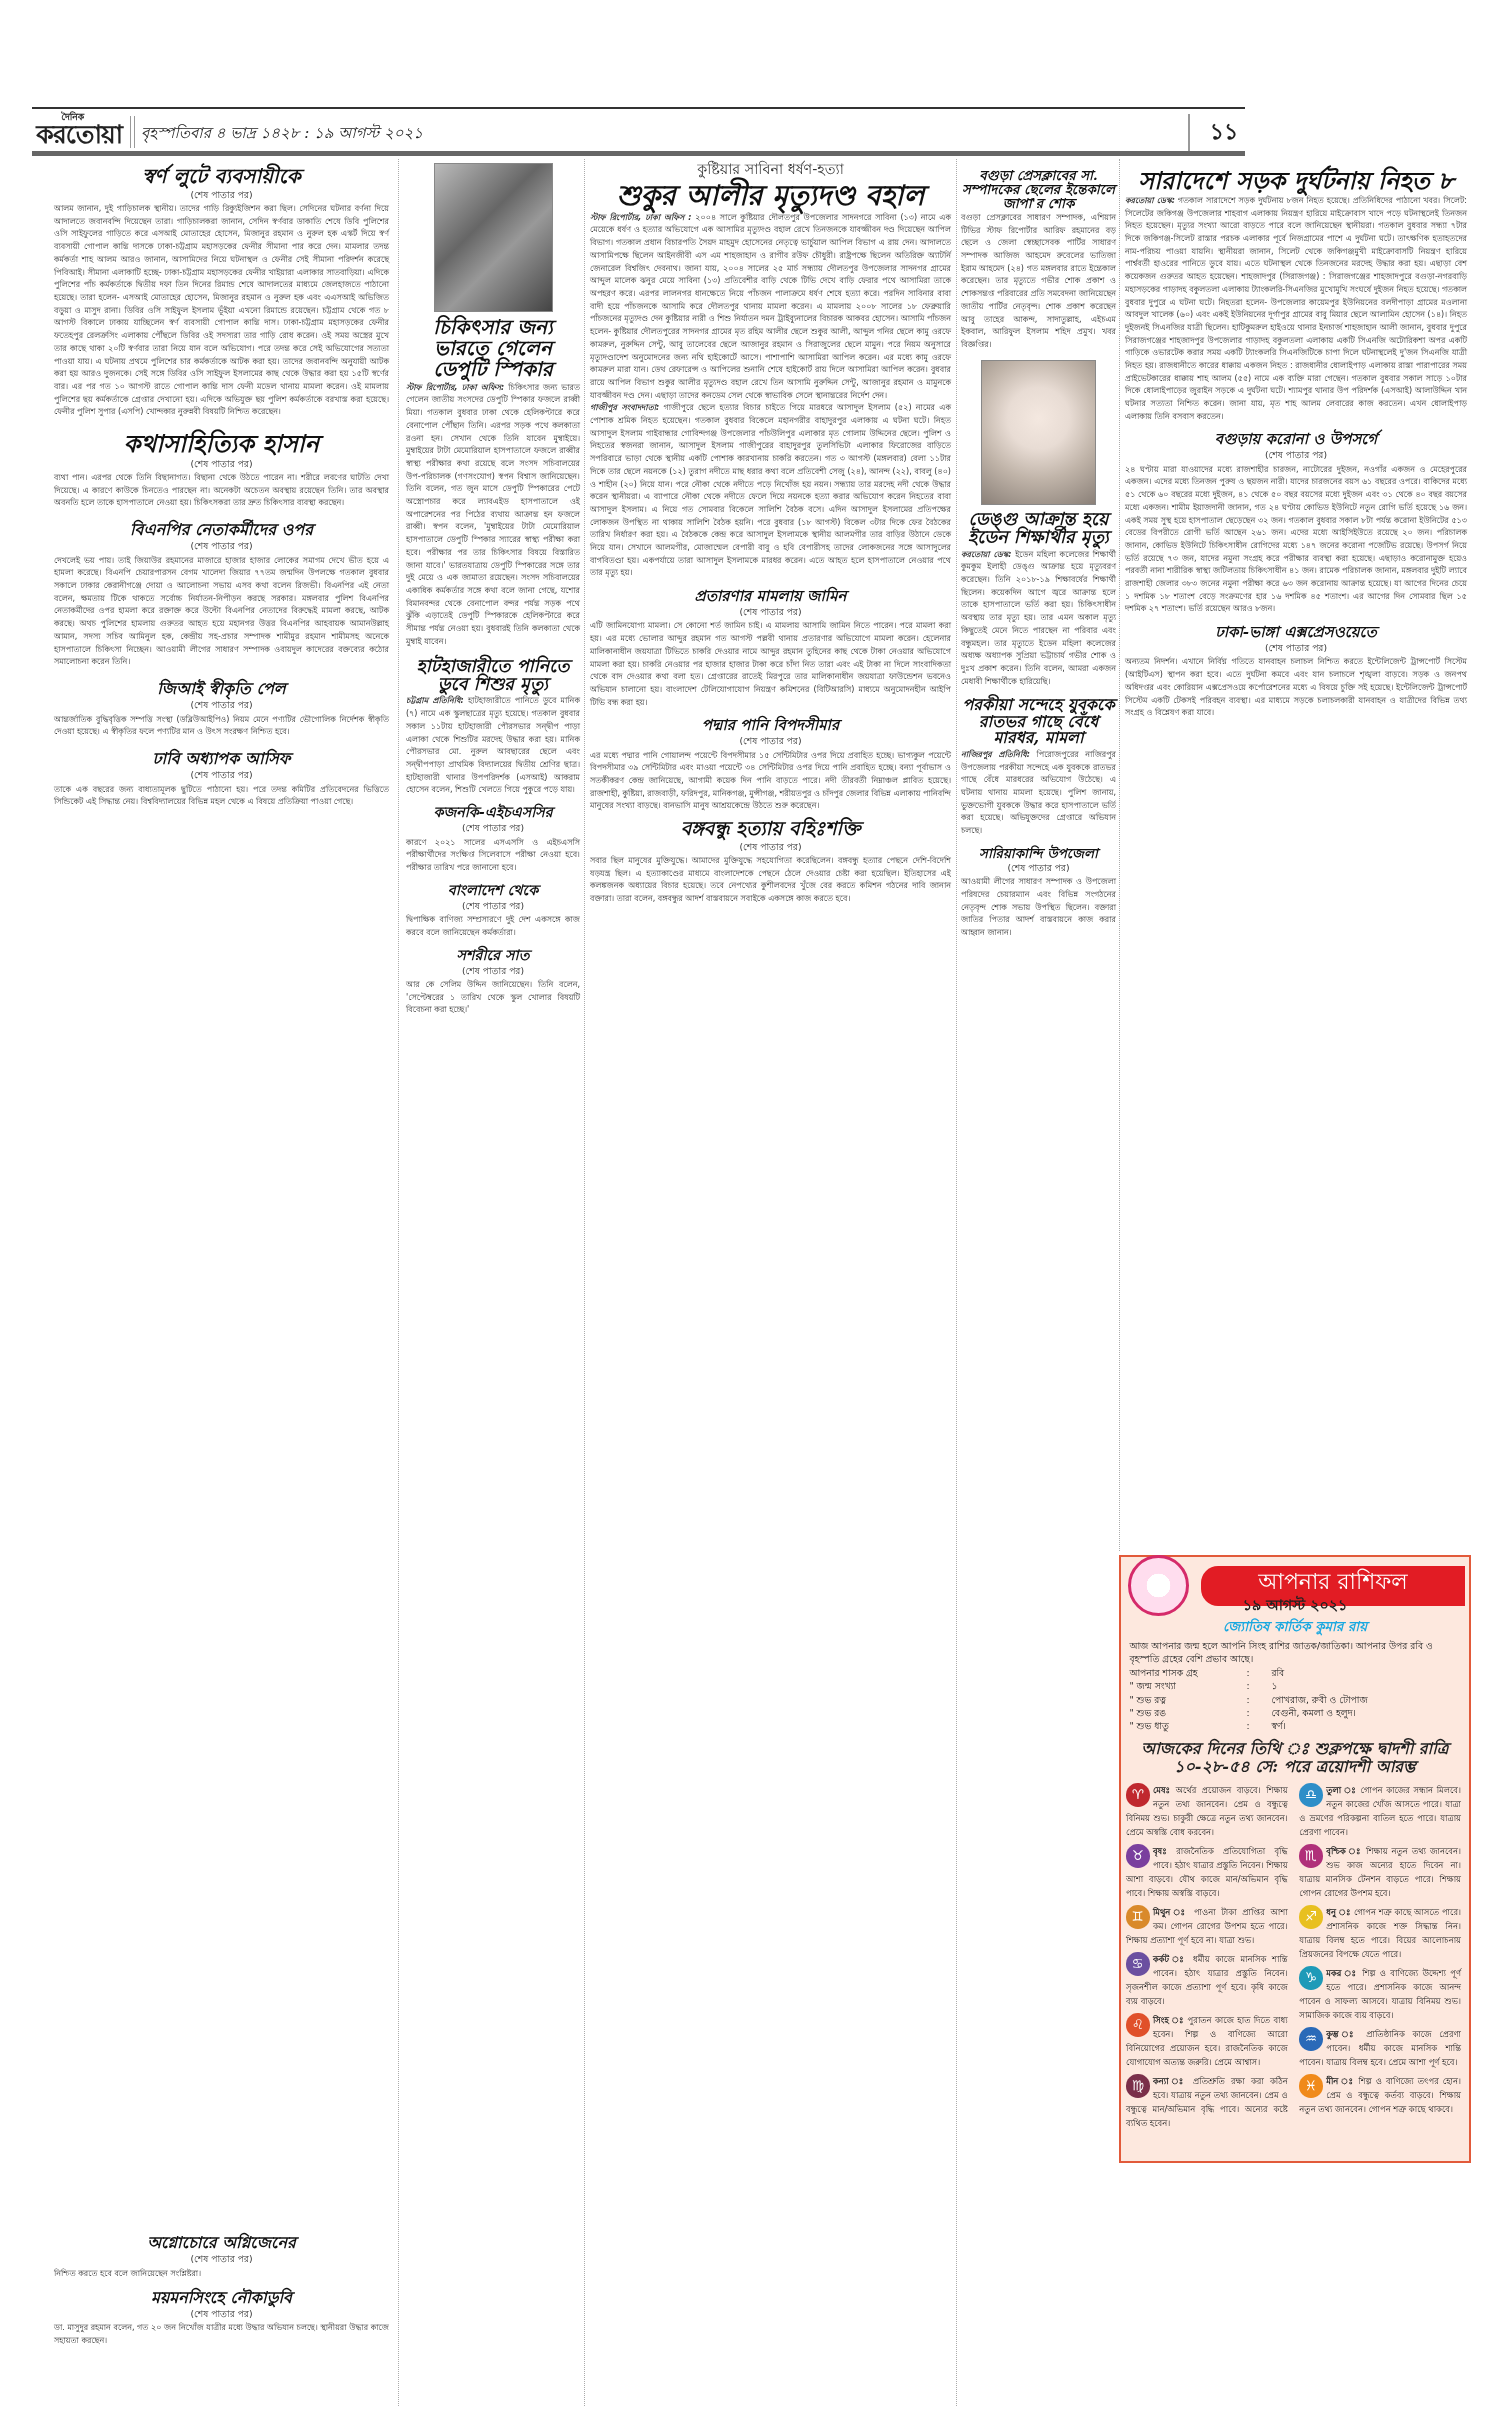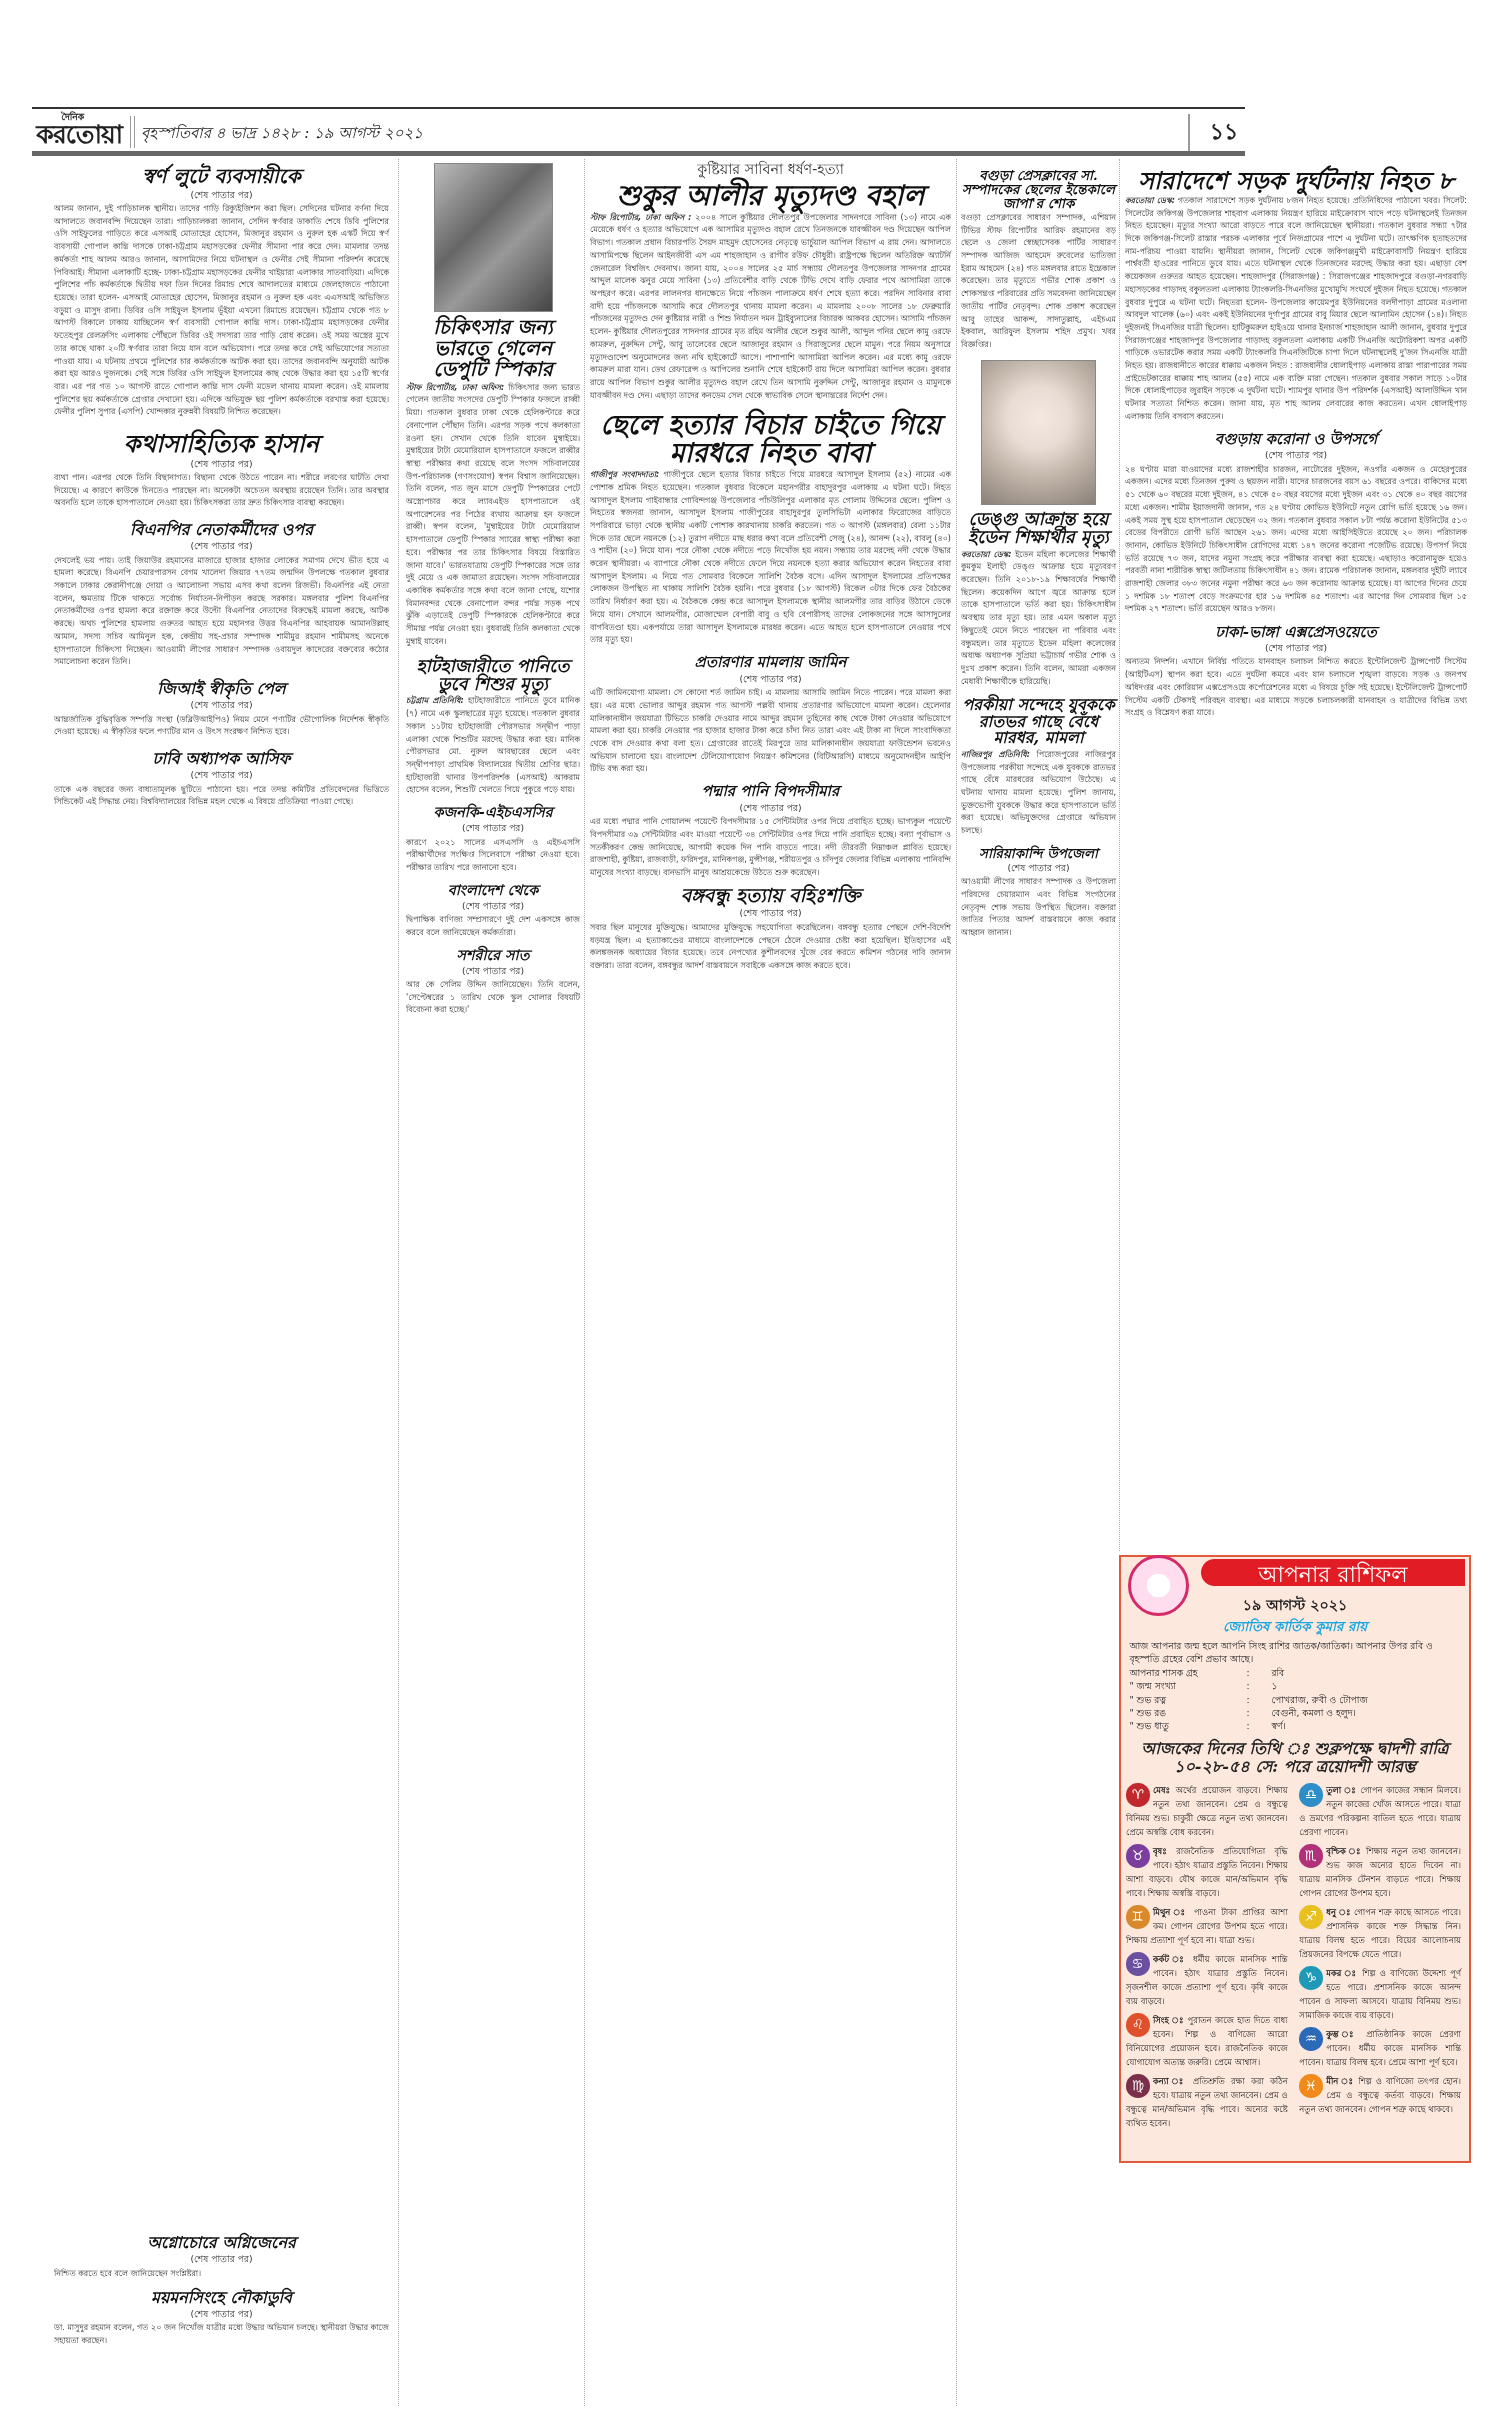--- a/index.html
+++ b/index.html
@@ -14,21 +14,21 @@
   .mast-page{position:absolute;right:6.7px;top:5px;font-size:22px;font-weight:bold;padding-left:20px;border-left:2.5px double #999;}
   .col{position:absolute;font-size:8px;line-height:12.7px;text-align:justify;color:#333;}
   .col p{margin:0;}
   .h{font-family:"DejaVu Serif",serif;font-weight:bold;font-style:italic;text-align:center;color:#111;margin:5px 0 1.7px;line-height:1.05;}
   .cont{text-align:center;font-size:9.2px;margin-bottom:1.7px;}
   .byl{font-weight:bold;font-style:italic;}
   .vrule{position:absolute;width:0;border-left:0.8px dotted #aaa;}
   .photo{background:linear-gradient(135deg,#bbb,#666 40%,#999 60%,#444);border:0.8px solid #888;}
   .photo2{background:radial-gradient(circle at 50% 40%,#f4e8e0 0,#e8dcd4 30%,#bfb3a8 60%,#8a8078 100%);border:0.8px solid #888;}
   .horo{position:absolute;left:1119px;top:1555px;width:348px;height:604px;background:#fde8de;border:2.5px solid #e25a3a;}
-  .horo-head{position:absolute;left:80px;top:2px;width:264px;height:27px;background:#e21c24;border-radius:17px 0 0 17px;color:#fff;font-size:22px;font-family:"DejaVu Serif",serif;text-align:center;line-height:32px;}
+  .horo-head{position:absolute;left:80px;top:9px;width:264px;height:40px;background:#e21c24;border-radius:17px 0 0 17px;color:#fff;font-size:22px;font-family:"DejaVu Serif",serif;text-align:center;line-height:32px;}
   .wheel{position:absolute;left:6.7px;top:-1.7px;width:55px;height:55px;border-radius:50%;border:3.4px solid #d52a6a;background:radial-gradient(circle,#fff 0 30%,#fde 31% 100%);}
   .horo-date{position:absolute;left:0;top:37px;width:100%;text-align:center;font-size:14.3px;font-weight:bold;}
   .horo-author{position:absolute;left:0;top:60px;width:100%;text-align:center;font-size:13.4px;font-weight:bold;font-style:italic;color:#19a8e0;}
   .horo-intro{position:absolute;left:8.4px;top:82px;width:331px;font-size:9.2px;line-height:13.4px;}
   .kv{display:flex;font-size:9.2px;line-height:13.4px;}
   .kv .k{width:117px;} .kv .c{width:25px;} 
   .tithi{position:absolute;left:8.4px;top:183px;width:331px;text-align:center;font-size:16px;font-weight:bold;font-style:italic;font-family:"DejaVu Serif",serif;line-height:18.4px;}
   .signs{position:absolute;left:5px;top:226px;width:335px;display:grid;grid-template-columns:1fr 1fr;column-gap:11.7px;font-size:8.4px;line-height:14px;text-align:justify;}
   .sign{margin-bottom:5px;}
   .sign-icon{float:left;width:23.5px;height:23.5px;border-radius:50%;margin:0 3.4px 0 0;color:#fff;font-size:13.4px;text-align:center;line-height:23.5px;}
@@ -118,21 +118,20 @@
 
 <div class="vrule" style="left:584px;top:159px;height:2247px;"></div>
 
 <div class="col" style="left:590px;top:163px;width:361px;">
   <div>
     <div style="text-align:center;font-size:14.3px;">কুষ্টিয়ার সাবিনা ধর্ষণ-হত্যা</div>
     <div class="h" style="font-size:28px;">শুকুর আলীর মৃত্যুদণ্ড বহাল</div>
     <p><span class="byl">স্টাফ রিপোর্টার, ঢাকা অফিস :</span> <span>২০০৪ সালে কুষ্টিয়ার দৌলতপুর উপজেলার সাদনগরে সাবিনা (১৩) নামে এক মেয়েকে ধর্ষণ ও হত্যার অভিযোগে এক আসামির মৃত্যুদণ্ড বহাল রেখে তিনজনকে যাবজ্জীবন দণ্ড দিয়েছেন আপিল বিভাগ। গতকাল প্রধান বিচারপতি সৈয়দ মাহমুদ হোসেনের নেতৃত্বে ভার্চুয়াল আপিল বিভাগ এ রায় দেন। আদালতে আসামিপক্ষে ছিলেন আইনজীবী এস এম শাহজাহান ও রাগীব রউফ চৌধুরী। রাষ্ট্রপক্ষে ছিলেন অতিরিক্ত অ্যাটর্নি জেনারেল বিশ্বজিৎ দেবনাথ। জানা যায়, ২০০৪ সালের ২৫ মার্চ সন্ধ্যায় দৌলতপুর উপজেলার সাদনগর গ্রামের আব্দুল মালেক ঝনুর মেয়ে সাবিনা (১৩) প্রতিবেশীর বাড়ি থেকে টিভি দেখে বাড়ি ফেরার পথে আসামিরা তাকে অপহরণ করে। এরপর লালনগর ধানক্ষেতে নিয়ে পাঁচজন পালাক্রমে ধর্ষণ শেষে হত্যা করে। পরদিন সাবিনার বাবা বাদী হয়ে পাঁচজনকে আসামি করে দৌলতপুর থানায় মামলা করেন। এ মামলায় ২০০৮ সালের ১৮ ফেব্রুয়ারি পাঁচজনের মৃত্যুদণ্ড দেন কুষ্টিয়ার নারী ও শিশু নির্যাতন দমন ট্রাইব্যুনালের বিচারক আকবর হোসেন। আসামি পাঁচজন হলেন- কুষ্টিয়ার দৌলতপুরের সাদনগর গ্রামের মৃত রহিম আলীর ছেলে শুকুর আলী, আব্দুল গনির ছেলে কামু ওরফে কামরুল, নুরুদ্দিন সেন্টু, আবু তালেবের ছেলে আজানুর রহমান ও সিরাজুলের ছেলে মামুন। পরে নিয়ম অনুসারে মৃত্যুদণ্ডাদেশ অনুমোদনের জন্য নথি হাইকোর্টে আসে। পাশাপাশি আসামিরা আপিল করেন। এর মধ্যে কামু ওরফে কামরুল মারা যান। ডেথ রেফারেন্স ও আপিলের শুনানি শেষে হাইকোর্ট রায় দিলে আসামিরা আপিল করেন। বুধবার রায়ে আপিল বিভাগ শুকুর আলীর মৃত্যুদণ্ড বহাল রেখে তিন আসামি নুরুদ্দিন সেন্টু, আজানুর রহমান ও মামুনকে যাবজ্জীবন দণ্ড দেন। এছাড়া তাদের কনডেম সেল থেকে স্বাভাবিক সেলে স্থানান্তরের নির্দেশ দেন।</span></p>
   </div>
   <div>
-    <div class="h" style="font-size:27px;margin-top:8.4px;">ছেলে হত্যার বিচার চাইতে গিয়ে মারধরে নিহত বাবা</div>
     <p><span class="byl">গাজীপুর সংবাদদাতা:</span> <span>গাজীপুরে ছেলে হত্যার বিচার চাইতে গিয়ে মারধরে আসাদুল ইসলাম (৫২) নামের এক পোশাক শ্রমিক নিহত হয়েছেন। গতকাল বুধবার বিকেলে মহানগরীর বাহাদুরপুর এলাকায় এ ঘটনা ঘটে। নিহত আসাদুল ইসলাম গাইবান্ধার গোবিন্দগঞ্জ উপজেলার পাঁচউলিপুর এলাকার মৃত গোলাম উদ্দিনের ছেলে। পুলিশ ও নিহতের স্বজনরা জানান, আসাদুল ইসলাম গাজীপুরের বাহাদুরপুর তুলসিভিটা এলাকার ফিরোজের বাড়িতে সপরিবারে ভাড়া থেকে স্থানীয় একটি পোশাক কারখানায় চাকরি করতেন। গত ৩ আগস্ট (মঙ্গলবার) বেলা ১১টার দিকে তার ছেলে নয়নকে (১২) তুরাগ নদীতে মাছ ধরার কথা বলে প্রতিবেশী সেজু (২৪), আনন্দ (২২), বাবলু (৪০) ও শাহীন (২০) নিয়ে যান। পরে নৌকা থেকে নদীতে পড়ে নিখোঁজ হয় নয়ন। সন্ধ্যায় তার মরদেহ নদী থেকে উদ্ধার করেন স্থানীয়রা। এ ব্যাপারে নৌকা থেকে নদীতে ফেলে দিয়ে নয়নকে হত্যা করার অভিযোগ করেন নিহতের বাবা আসাদুল ইসলাম। এ নিয়ে গত সোমবার বিকেলে সালিশি বৈঠক বসে। এদিন আসাদুল ইসলামের প্রতিপক্ষের লোকজন উপস্থিত না থাকায় সালিশি বৈঠক হয়নি। পরে বুধবার (১৮ আগস্ট) বিকেল ৩টার দিকে ফের বৈঠকের তারিখ নির্ধারণ করা হয়। এ বৈঠককে কেন্দ্র করে আসাদুল ইসলামকে স্থানীয় আলমগীর তার বাড়ির উঠানে ডেকে নিয়ে যান। সেখানে আলমগীর, মোজাম্মেল বেপারী বাবু ও হবি বেপারীসহ তাদের লোকজনের সঙ্গে আসাদুলের বাগবিতণ্ডা হয়। একপর্যায়ে তারা আসাদুল ইসলামকে মারধর করেন। এতে আহত হলে হাসপাতালে নেওয়ার পথে তার মৃত্যু হয়।</span></p>
   </div>
   <div>
     <div class="h" style="font-size:15px;margin-top:8.4px;">প্রতারণার মামলায় জামিন</div>
     <div class="cont">(শেষ পাতার পর)</div>
     <p>এটি জামিনযোগ্য মামলা। সে কোনো শর্ত জামিন চাই। এ মামলায় আসামি জামিন নিতে পারেন। পরে মামলা করা হয়। এর মধ্যে ভোলার আব্দুর রহমান গত আগস্ট পল্লবী থানায় প্রতারণার অভিযোগে মামলা করেন। হেলেনার মালিকানাধীন জয়যাত্রা টিভিতে চাকরি দেওয়ার নামে আব্দুর রহমান তুহিনের কাছ থেকে টাকা নেওয়ার অভিযোগে মামলা করা হয়। চাকরি নেওয়ার পর হাজার হাজার টাকা করে চাঁদা নিত তারা এবং এই টাকা না দিলে সাংবাদিকতা থেকে বাদ দেওয়ার কথা বলা হত। গ্রেপ্তারের রাতেই মিরপুরে তার মালিকানাধীন জয়যাত্রা ফাউন্ডেশন ভবনেও অভিযান চালানো হয়। বাংলাদেশ টেলিযোগাযোগ নিয়ন্ত্রণ কমিশনের (বিটিআরসি) মাধ্যমে অনুমোদনহীন আইপি টিভি বন্ধ করা হয়।</p>
   </div>
   <div>
     <div class="h" style="font-size:15px;margin-top:8.4px;">পদ্মার পানি বিপদসীমার</div>
     <div class="cont">(শেষ পাতার পর)</div>

